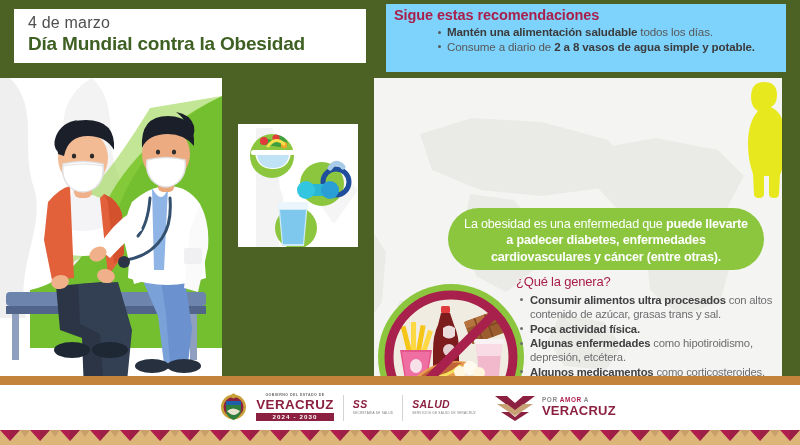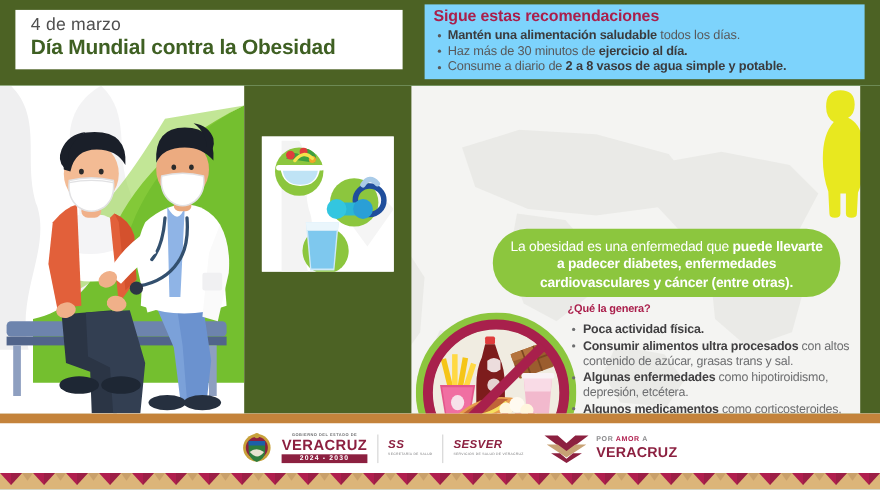--- a/index.html
+++ b/index.html
@@ -30,21 +30,21 @@
     position:absolute;left:386px;top:4px;width:400px;height:68px;
     background:#7dd3fc;box-sizing:border-box;padding:3px 6px 0 8px;
   }
   .rec-title{
     font-size:14.5px;font-weight:bold;color:#aa1e4b;line-height:17px;
     letter-spacing:-.1px;
   }
   ul.rec-list{margin:1px 0 0 0;padding:0 0 0 13px;list-style:none;}
   ul.rec-list li{
     position:relative;font-size:11.6px;color:#58585a;line-height:14.6px;
-    letter-spacing:-.15px;white-space:nowrap;
+    letter-spacing:-.15px;white-space:nowrap;margin-left:40px;
   }
   ul.rec-list li::before{
     content:"";position:absolute;left:-9px;top:5.5px;
     width:3.4px;height:3.4px;border-radius:50%;background:#58585a;
   }
   ul.rec-list li b{color:#3b3b3d;font-weight:bold;}
 
   
   .body-area{position:absolute;left:0;top:78px;width:800px;height:298px;background:#86efac;}
 
@@ -78,21 +78,21 @@
     box-sizing:border-box;padding:8px 16px 0 16px;text-align:center;
   }
   .quote p{
     margin:0;font-size:12.6px;line-height:16.4px;color:#ffffff;letter-spacing:-.2px;
   }
   .quote b{font-weight:bold;}
 
   
   .gen-block{position:absolute;left:516px;top:196px;width:275px;}
   .gen-title{
-    font-size:10px;font-weight:bold;color:#aa1e4b;line-height:16px;
+    font-size:13px;font-weight:normal;color:#aa1e4b;line-height:16px;
     margin-bottom:3px;letter-spacing:-.2px;
   }
   ul.gen-list{margin:0;padding:0 0 0 14px;list-style:none;}
   ul.gen-list li{
     position:relative;font-size:11.3px;color:#6d6e70;line-height:14.1px;
     letter-spacing:-.2px;margin-bottom:.5px;
   }
   ul.gen-list li::before{
     content:"";position:absolute;left:-10px;top:5.3px;
     width:3.2px;height:3.2px;border-radius:50%;background:#6d6e70;
@@ -148,23 +148,20 @@
     <div class="title-card">
       <div class="title-date">4 de marzo</div>
       <div class="title-main">Día Mundial contra la Obesidad</div>
     </div>
 
     <div class="rec-card">
       <div class="rec-title">Sigue estas recomendaciones</div>
       <ul class="rec-list">
         <li>
           <span></span><b>Mantén una alimentación saludable</b><span> todos los días.</span>
-        </li>
-        <li>
-          <span>Haz más de 30 minutos de </span><b>ejercicio al día.</b><span></span>
         </li>
         <li>
           <span>Consume a diario de </span><b>2 a 8 vasos de agua simple y potable.</b><span></span>
         </li>
       </ul>
     </div>
   </div>
 
   <div class="body-area">
 
@@ -361,22 +358,22 @@
       </svg>
     </div>
 
     <div class="quote">
       <p><span>La obesidad es una enfermedad que </span><b>puede llevarte a padecer diabetes, enfermedades cardiovasculares y cáncer (entre otras).</b></p>
     </div>
 
     <div class="gen-block">
       <div class="gen-title">¿Qué la genera?</div>
       <ul class="gen-list">
+        <li><b>Consumir alimentos ultra procesados</b><span> con altos contenido de azúcar, grasas trans y sal.</span></li>
         <li><b>Poca actividad física.</b><span></span></li>
-        <li><b>Consumir alimentos ultra procesados</b><span> con altos contenido de azúcar, grasas trans y sal.</span></li>
         <li><b>Algunas enfermedades</b><span> como hipotiroidismo, depresión, etcétera.</span></li>
         <li><b>Algunos medicamentos</b><span> como corticosteroides, antidepresivos, etcétera.</span></li>
         <li><b>Estrés.</b><span></span></li>
         <li><b>Factores emocionales.</b><span></span></li>
         <li><b>Pocas horas de sueño</b><span> o de mala calidad.</span></li>
       </ul>
     </div>
 
     <div class="silhouette">
       <svg viewBox="0 0 56 122" width="56" height="122">
@@ -411,21 +408,21 @@
       <div class="vdiv"></div>
 
       <div class="ss-blk">
         <div class="ss-big">SS</div>
         <div class="ss-sub">SECRETARÍA DE SALUD</div>
       </div>
 
       <div class="vdiv"></div>
 
       <div class="ss-blk">
-        <div class="ss-big">SESVER</div>
+        <div class="ss-big">SALUD</div>
         <div class="ss-sub">SERVICIOS DE SALUD DE VERACRUZ</div>
       </div>
 
       <div class="pav">
         <svg class="pav-mark" viewBox="0 0 44 30">
           <path d="M2,3 h12 l8,7 l8,-7 h12 l-20,15z" fill="#8c2040"></path>
           <path d="M4,11 h10 l8,6 l8,-6 h10 l-18,12z" fill="#c8a275"></path>
           <path d="M8,19 h8 l6,5 l6,-5 h8 l-14,9z" fill="#8c2040"></path>
         </svg>
         <div class="pav-txt">

